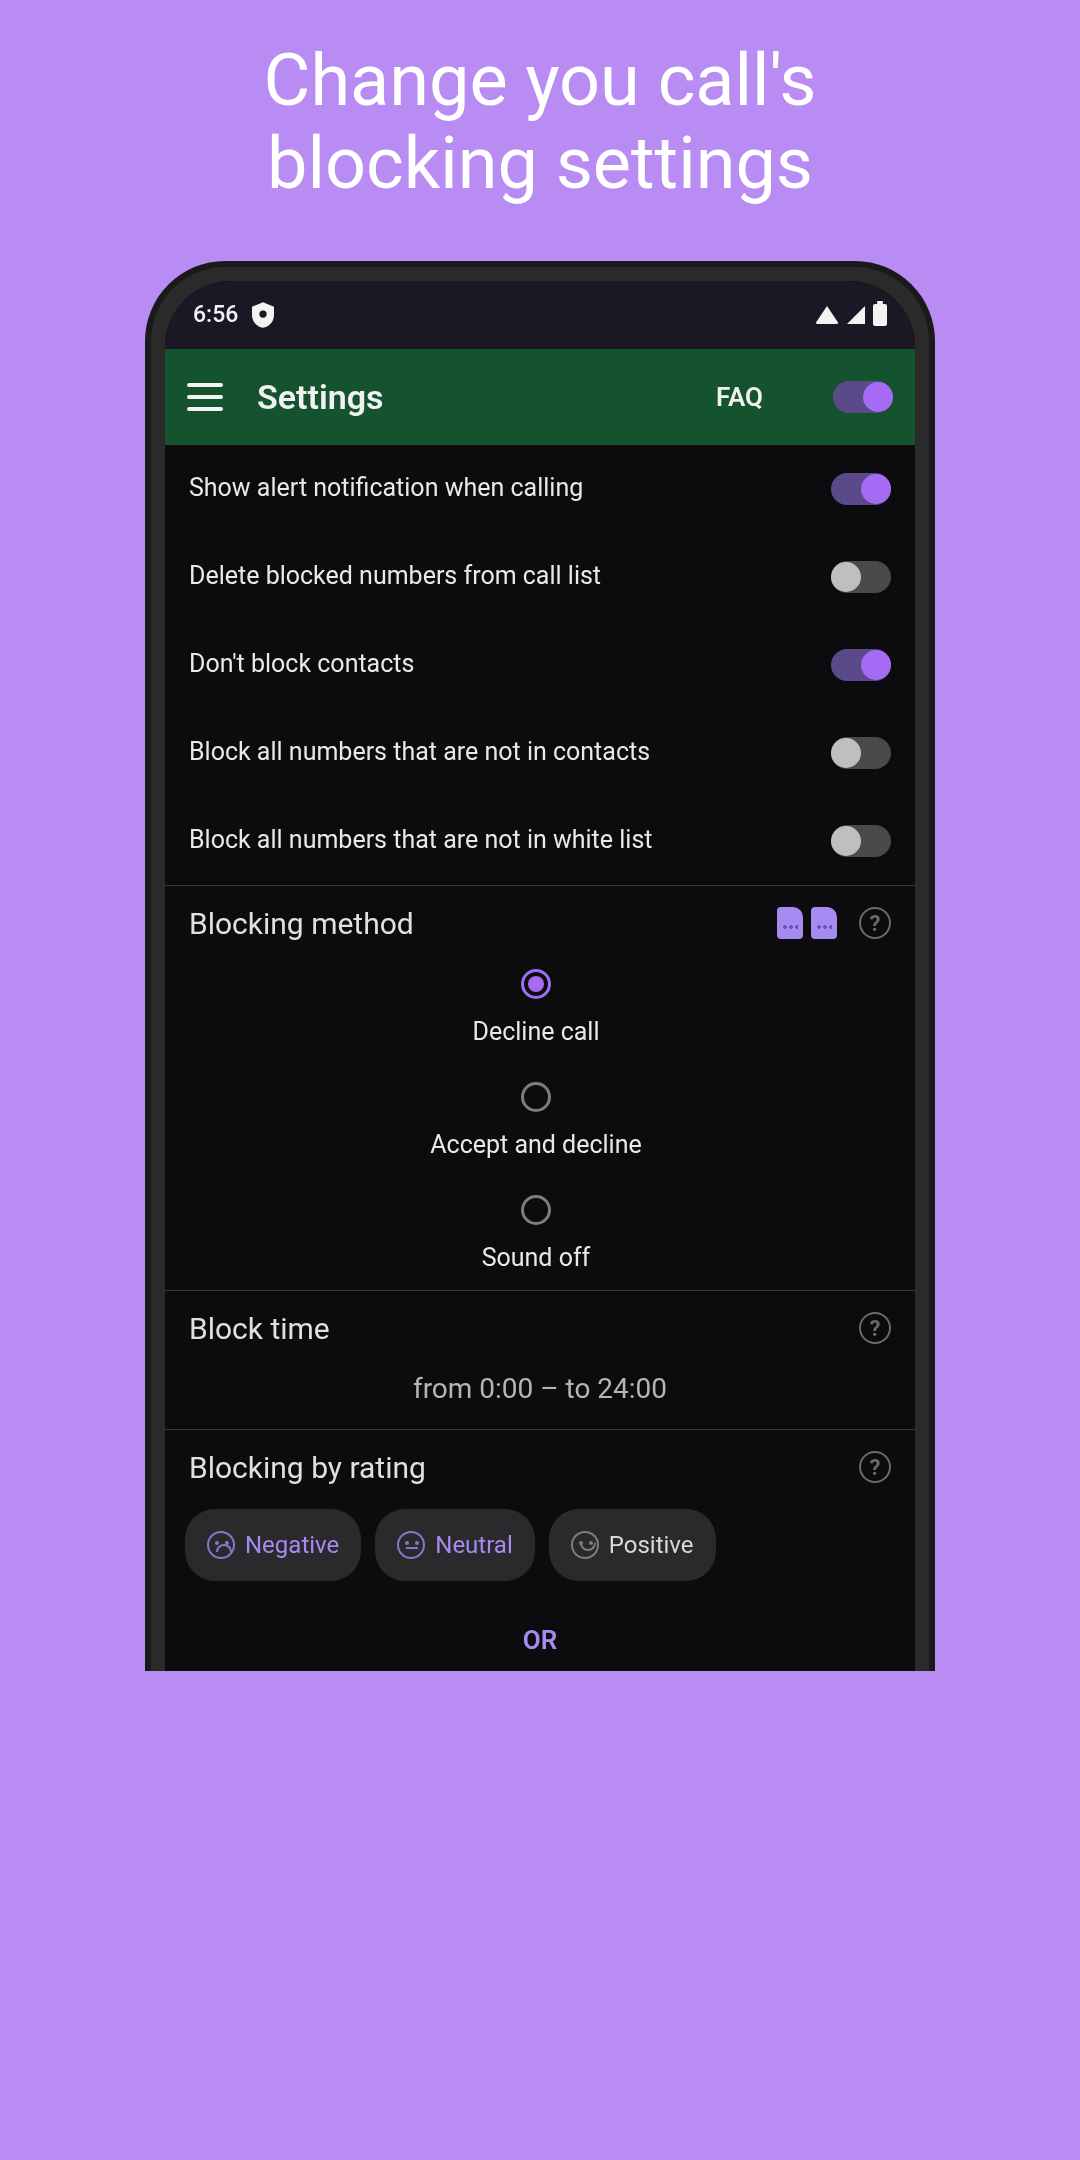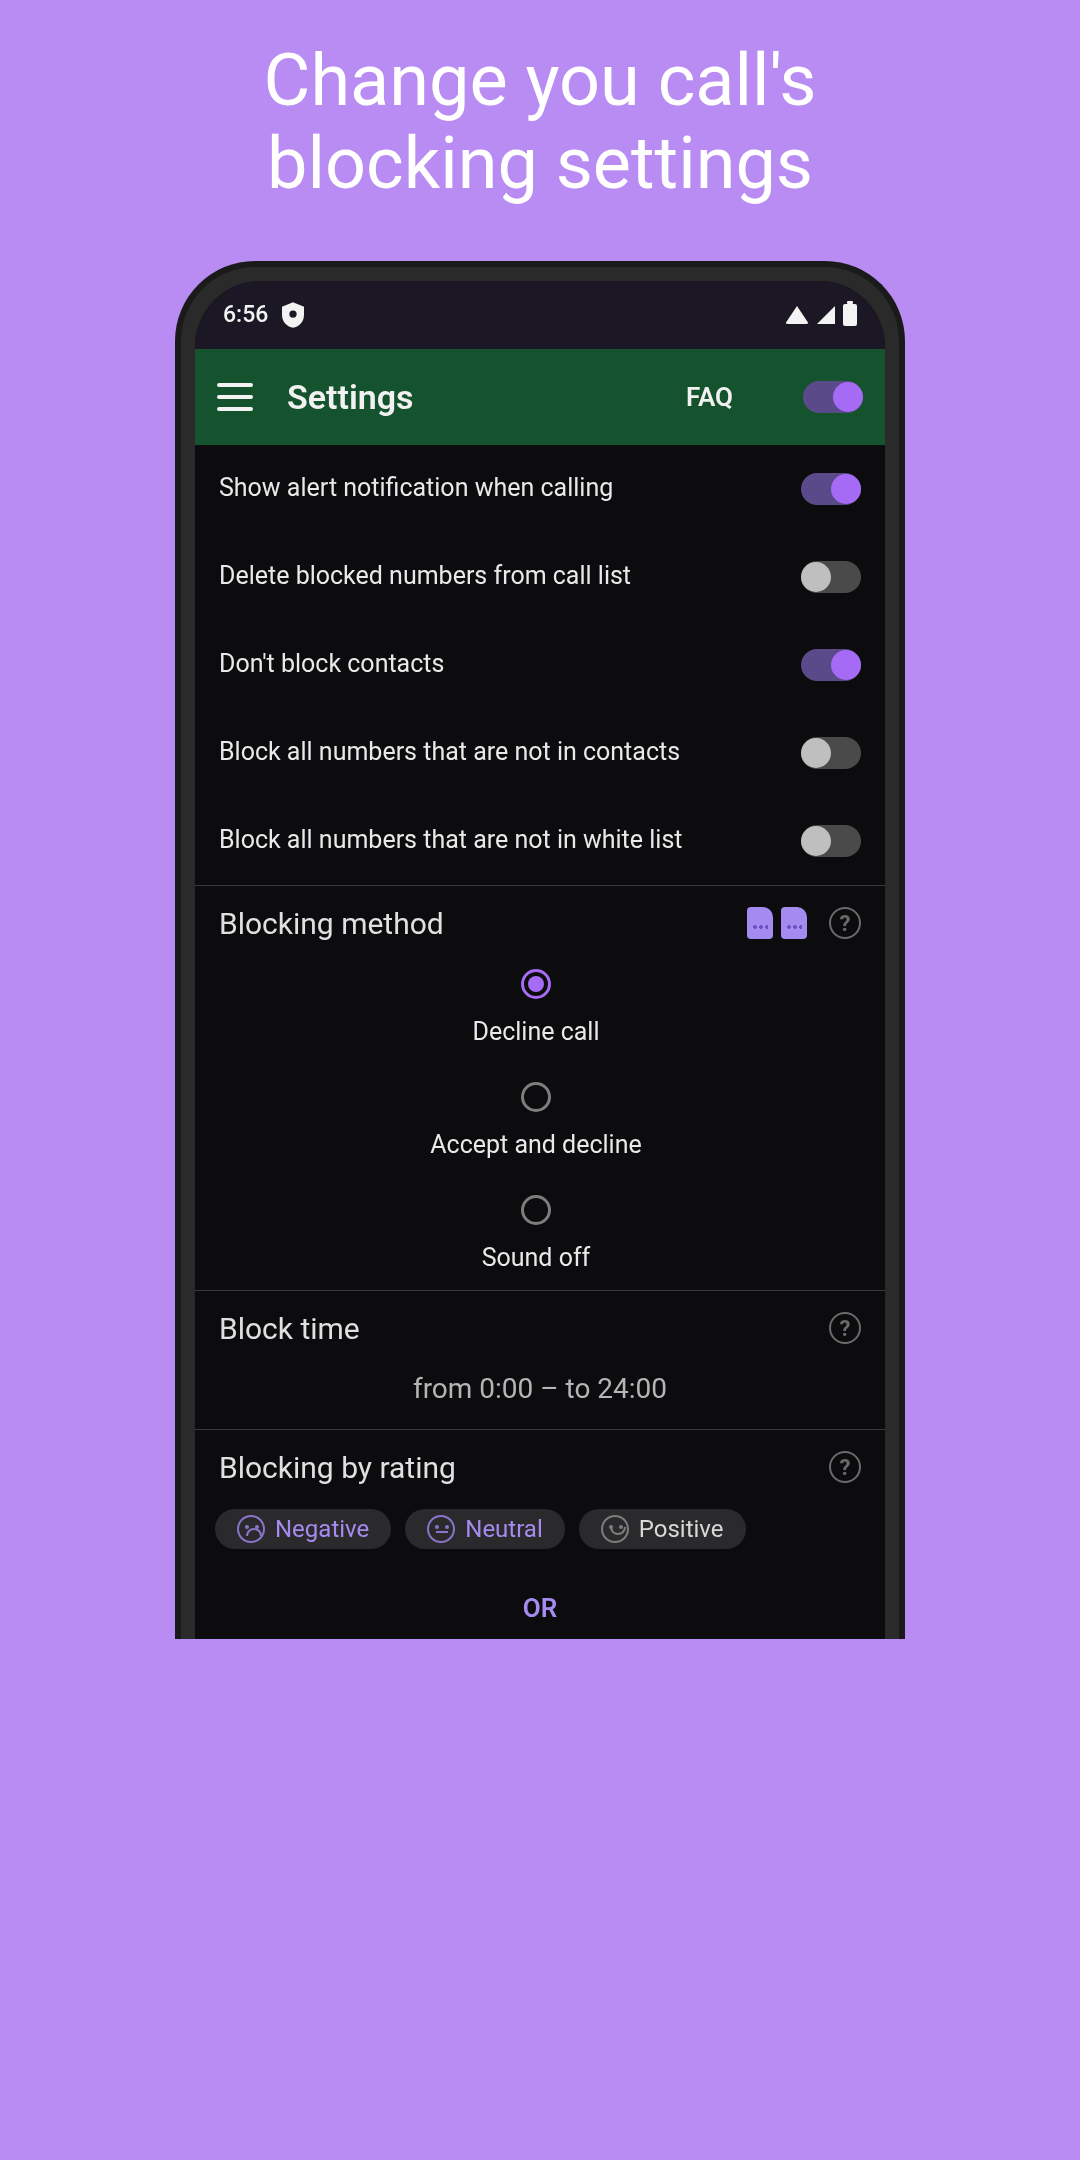--- a/index.html
+++ b/index.html
@@ -11,21 +11,21 @@
   }
   .promo-title {
     color: #fff;
     font-size: 72px;
     font-weight: 400;
     text-align: center;
     line-height: 1.15;
     padding: 40px 28px 30px;
   }
   .device {
-    width: 730px;
+    width: 790px;
     margin: 25px auto 0;
     background: #2a2a2a;
     border-radius: 80px 80px 0 0;
     padding: 14px 14px 0 14px;
     border: 6px solid #1a1a1a;
     border-bottom: none;
   }
   .screen {
     background: #0c0c0e;
     border-radius: 66px 66px 0 0;
@@ -97,21 +97,21 @@
   .radio-row { display:flex; align-items:center; gap:18px; padding:18px 24px 18px 16px; color:#e9e9e9; font-size:25px;flex-direction:column;}
   .radio { width:30px; height:30px; border:3px solid #7d7d7d; border-radius:50%; display:flex; align-items:center; justify-content:center; cursor:pointer;}
   .radio.sel { border-color:#a66bf5; }
   .radio.sel::after { content:""; width:16px; height:16px; background:#a66bf5; border-radius:50%; }
   
   .blocktime-val { text-align:center; color:#b5b5b5; font-size:28px; padding:16px 0 24px; }
   
   .chips { display:flex; gap:14px; padding:14px 20px 20px; }
   .chip {
     display:flex; align-items:center; gap:10px;
-    background:#2a2a2c; border-radius:30px; padding:6px 22px;
+    background:#2a2a2c; border-radius:30px; padding:22px 22px;
     font-size:24px; cursor:pointer;
   }
   .chip.active { color:#a58bf0; }
   .chip.inactive { color:#d8d8d8; }
   .face { width:28px; height:28px; border:2.5px solid currentColor; border-radius:50%; color:#7d7d7d; position:relative;}
   .chip.active .face { color:#8a74c9; }
   .face::before{content:""; position:absolute; top:8px; left:6px; width:4px; height:4px; background:currentColor; border-radius:50%; box-shadow:10px 0 0 currentColor;}
   .face.sad::after{content:""; position:absolute; bottom:5px; left:7px; width:12px; height:6px; border:2px solid currentColor; border-bottom:none; border-radius:10px 10px 0 0;}
   .face.neu::after{content:""; position:absolute; bottom:8px; left:7px; width:12px; height:2px; background:currentColor;}
   .face.pos::after{content:""; position:absolute; bottom:6px; left:7px; width:12px; height:6px; border:2px solid currentColor; border-top:none; border-radius:0 0 10px 10px;}

